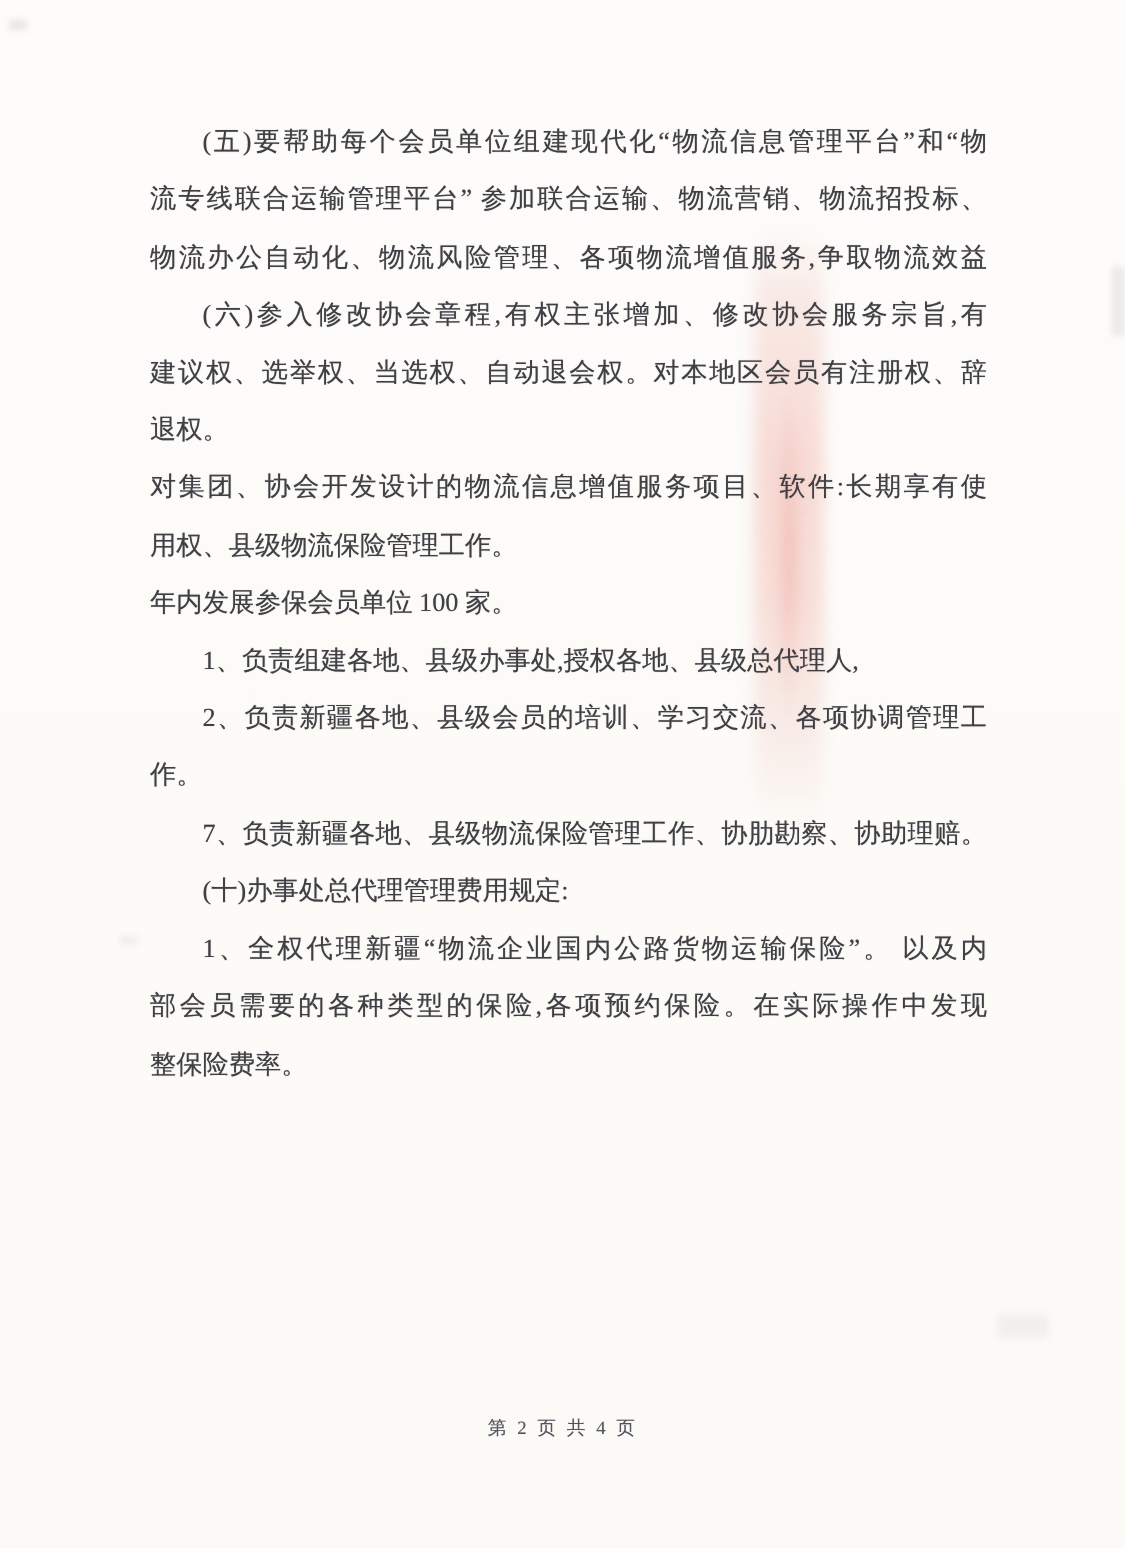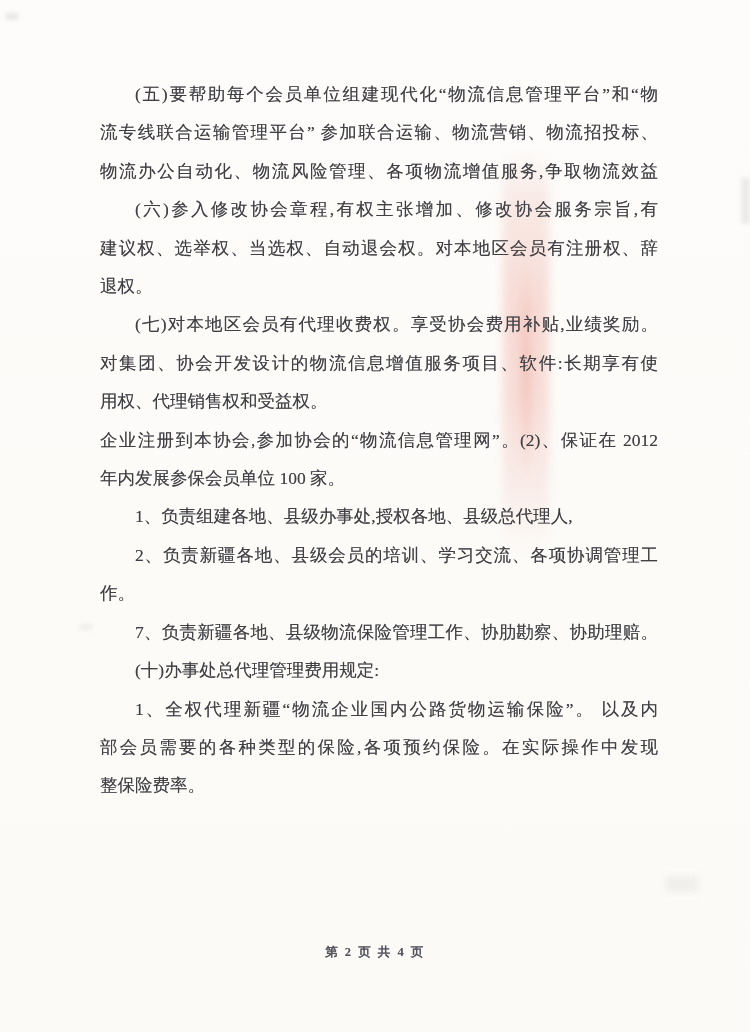--- a/index.html
+++ b/index.html
@@ -42,21 +42,20 @@
     left: 0;
     top: 944px;
     width: 750px;
     text-align: center;
     font-size: 12.5px;
     line-height: 16px;
     letter-spacing: 1.5px;
     word-spacing: 1px;
     color: #54545e;
     text-shadow: 0 0 0.5px rgba(80, 80, 90, 0.4);
-    font-weight: bold;
   }
   .artifact {
     position: absolute;
     pointer-events: none;
   }
   .pink-streak {
     left: 503px;
     top: 150px;
     width: 46px;
     height: 405px;
@@ -97,24 +96,22 @@
   <div class="artifact smudge-c"></div>
   <div class="artifact smudge-d"></div>
 
   <div class="text-block">
       <div class="line indent fill">(五)要帮助每个会员单位组建现代化“物流信息管理平台”和“物</div>
       <div class="line fill">流专线联合运输管理平台” 参加联合运输、物流营销、物流招投标、</div>
       <div class="line fill">物流办公自动化、物流风险管理、各项物流增值服务,争取物流效益</div>
       <div class="line indent fill">(六)参入修改协会章程,有权主张增加、修改协会服务宗旨,有</div>
       <div class="line fill">建议权、选举权、当选权、自动退会权。对本地区会员有注册权、辞</div>
       <div class="line">退权。</div>
-      <div class="line indent fill">(七)对本地区会员有代理收费权。享受协会费用补贴,业绩奖励。</div>
       <div class="line fill">对集团、协会开发设计的物流信息增值服务项目、软件:长期享有使</div>
-      <div class="line">用权、代理销售权和受益权。</div>
-      <div class="line fill">企业注册到本协会,参加协会的“物流信息管理网”。(2)、保证在 2012</div>
+      <div class="line">用权、县级物流保险管理工作。</div>
       <div class="line">年内发展参保会员单位 100 家。</div>
       <div class="line indent">1、负责组建各地、县级办事处,授权各地、县级总代理人,</div>
       <div class="line indent fill">2、负责新疆各地、县级会员的培训、学习交流、各项协调管理工</div>
       <div class="line">作。</div>
       <div class="line indent fill">7、负责新疆各地、县级物流保险管理工作、协肋勘察、协助理赔。</div>
       <div class="line indent">(十)办事处总代理管理费用规定:</div>
       <div class="line indent fill">1、全权代理新疆“物流企业国内公路货物运输保险”。 以及内</div>
       <div class="line fill">部会员需要的各种类型的保险,各项预约保险。在实际操作中发现</div>
       <div class="line">整保险费率。</div>
     </div>

